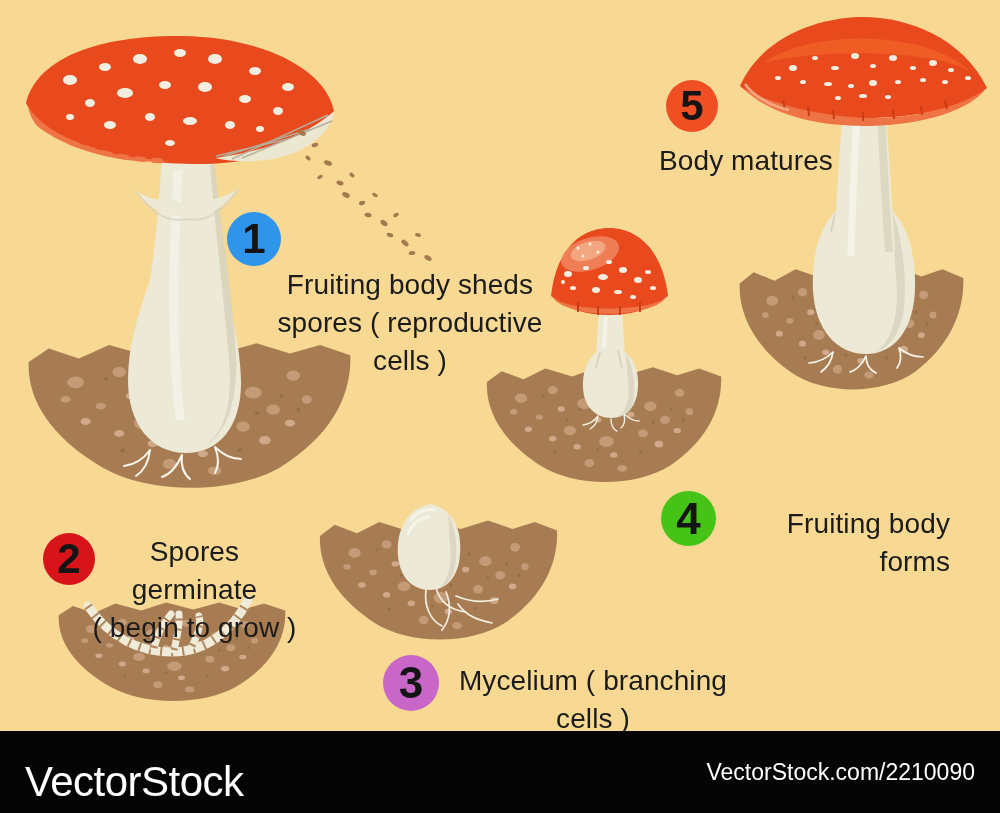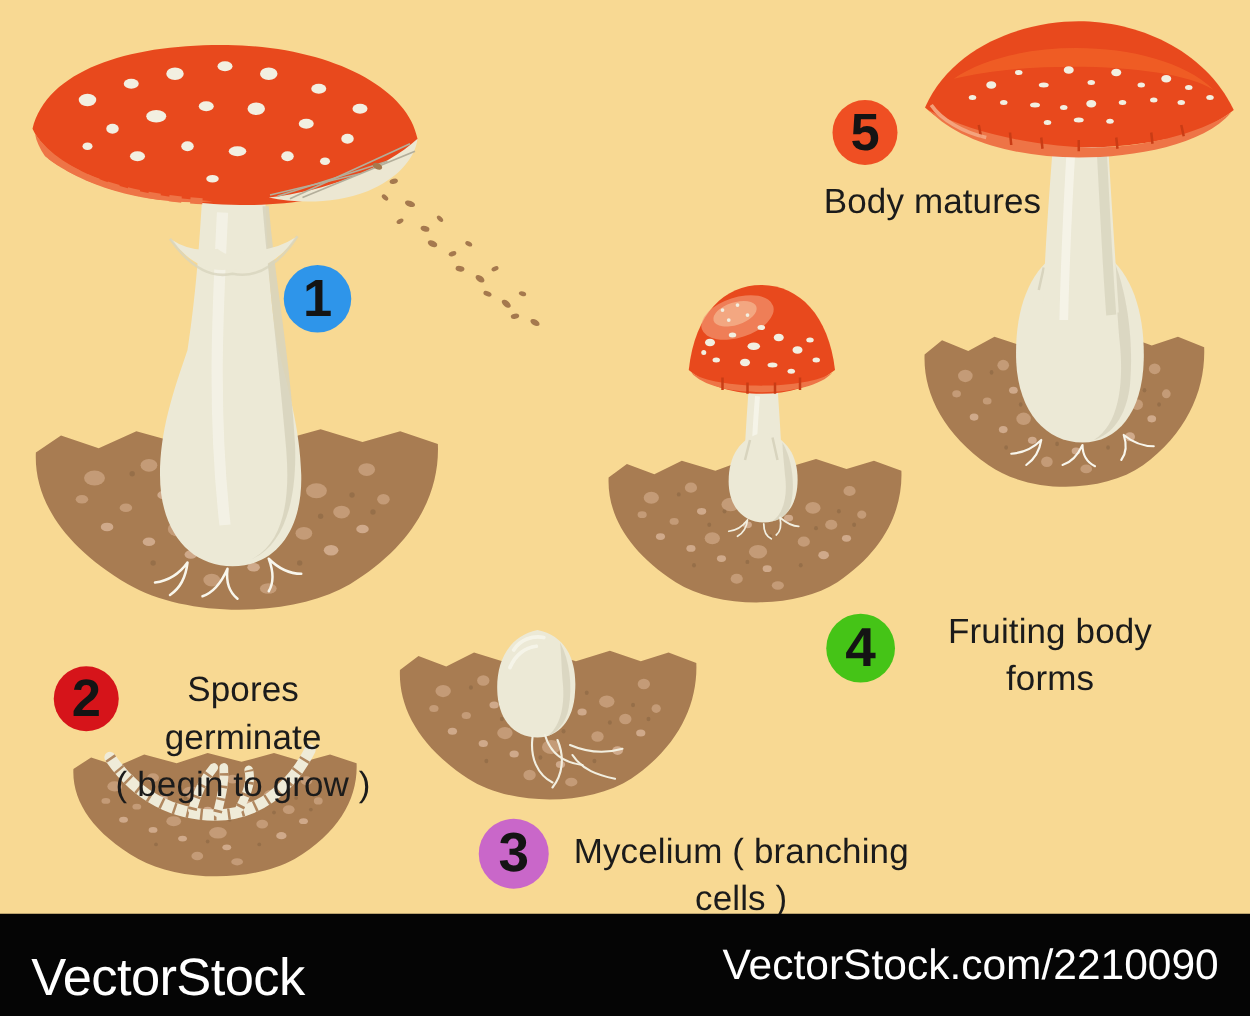--- a/index.html
+++ b/index.html
@@ -27,31 +27,31 @@
   #badge-5 { left:666px; top:80px;  width:52px; height:52px; font-size:42px; }
 
   .caption {
     position:absolute; color:var(--text,#1B1B1B);
     font-size:28px; line-height:1.36; text-align:center; z-index:5;
     letter-spacing:0.1px;
   }
   #caption-1 { left:250px; top:266px; width:320px; }
   #caption-2 { left:92px;  top:533px; width:205px; }
   #caption-3 { left:443px; top:662px; width:300px; }
-  #caption-4 { left:730px; top:486px; width:220px; text-align:center; }
+  #caption-4 { left:730px; top:505px; width:220px; text-align:right; }
   #caption-5 { left:648px; top:142px; width:196px; }
 
   .footer {
     position:absolute; left:0; right:0; bottom:0; height:82px;
     background:var(--footer-bg,#050505);
     display:flex; align-items:center; justify-content:space-between;
     padding:0 25px; box-sizing:border-box; z-index:10;
   }
   .footer .brand  { color:var(--footer-text,#fff); font-size:42px; font-weight:500; letter-spacing:-0.5px;margin-top:19px; }
-  .footer .credit { color:var(--footer-text,#fff); font-size:34px; font-weight:400; }
+  .footer .credit { color:var(--footer-text,#fff); font-size:23px; font-weight:400; }
 </style>
 </head>
 <body>
 
 <div class="canvas">
 
   <svg width="0" height="0" style="position:absolute" aria-hidden="true">
     <defs>
       <symbol id="soil" viewBox="0 0 200 100" preserveAspectRatio="none">
         <path d="M4,20 L16,12 L34,18 L52,10 L74,16 L95,9 L118,15 L140,9 L160,15 L178,10 L196,16
@@ -334,20 +334,24 @@
   <div class="badge" id="badge-3" style="background-color: rgb(201, 103, 201);">
       <span>3</span>
     </div>
   <div class="badge" id="badge-4" style="background-color: rgb(69, 196, 23);">
       <span>4</span>
     </div>
   <div class="badge" id="badge-5" style="background-color: rgb(239, 79, 35);">
       <span>5</span>
     </div>
 
+  <div class="caption" id="caption-1">
+    <div>Fruiting body sheds</div>
+    <div>spores ( reproductive cells )</div>
+  </div>
   <div class="caption" id="caption-3">
     <div>Mycelium ( branching cells )</div>
     <div>form</div>
   </div>
   <div class="caption" id="caption-2">
     <div>Spores germinate</div>
     <div>( begin to grow )</div>
   </div>
   <div class="caption" id="caption-4">
     <div>Fruiting body forms</div>

